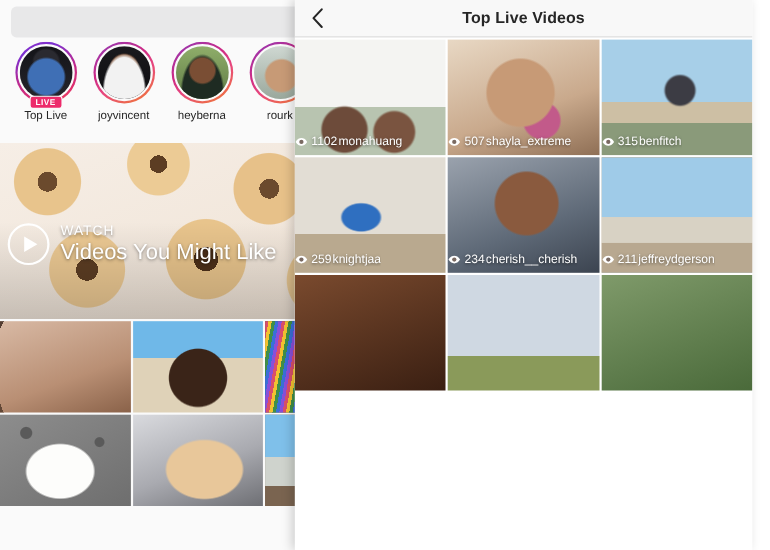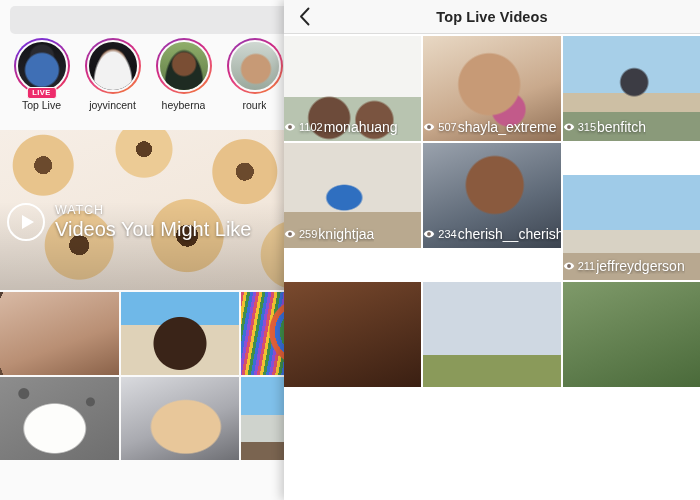--- a/index.html
+++ b/index.html
@@ -84,21 +84,21 @@
 
   
   .ex-grid {
     display:grid; grid-template-columns:repeat(3,1fr);
     gap:2px; background:#fafafa; padding-top:2px;
   }
   .ex-cell { width:100%; height:83px; overflow:hidden; position:relative; background:#ccc; }
 
   
   .live-pane {
-    position:absolute; right:0; top:0; width:416px; height:500px;
+    position:absolute; right:16px; top:0; width:416px; height:500px;
     background:#fff; overflow:hidden;
     box-shadow:-3px 0 10px rgba(0,0,0,.20);
   }
   .live-header {
     height:34px; background:#f8f8f8; border-bottom:1px solid #dcdcdc;
     display:flex; align-items:center; position:relative;
   }
   .back-btn {
     width:40px; height:34px; display:flex; align-items:center; justify-content:center;
   }
@@ -113,21 +113,21 @@
   }
   .live-cell {
     position:relative; width:100%; height:105px; overflow:hidden; background:#bbb;
   }
   .live-meta {
     position:absolute; left:0; right:0; bottom:6px;
     display:flex; align-items:center; gap:1px;
     text-shadow:0 1px 3px rgba(0,0,0,.55);
   }
   .live-views { display:flex; align-items:center; gap:3px; color:#fff; font-size:11px; }
-  .live-user { color:#fff; font-size:14px; max-width:108px; overflow:hidden; white-space:nowrap; }
+  .live-user { color:#fff; font-size:11px; max-width:108px; overflow:hidden; white-space:nowrap; }
 
   
   .under-list {
     position:absolute; left:352px; top:44px; width:30px; height:456px;
     overflow:hidden; font-size:11px; color:#262626;
   }
   .ul-row { padding:6px 0 6px 2px; border-bottom:1px solid #efefef; white-space:nowrap; }
   .ul-sub { color:#8e8e8e; font-size:10px; }
   .ul-hl { background:#3897f0; color:#fff; }
 
@@ -175,21 +175,21 @@
     radial-gradient(circle at 52% 44%,#3c3c44 0 13px,transparent 15px),
     linear-gradient(180deg,#a7cfe8 0 54%,#cdbfa4 54% 72%,#8a9a7a 72% 100%);}
   .ph-boy{background:
     radial-gradient(ellipse at 44% 52%,#2f6fc0 0 17px,transparent 19px),
     linear-gradient(180deg,#e2ddd4 0 66%,#b9a98f 66% 100%);}
   .ph-woman{background:
     radial-gradient(circle at 52% 40%,#8a5a3e 0 28px,transparent 30px),
     linear-gradient(160deg,#9aa2ad,#5f6a78 60%,#3c4450);}
   .ph-tower{background:
     linear-gradient(180deg,#9fcbe8 0 52%,#d8d2c4 52% 74%,#b8a890 74% 100%),
-    #b8a890; margin-top: 32px;}
+    #b8a890;}
   .ph-r3a{background:linear-gradient(160deg,#7a4a2e,#3a1f12);}
   .ph-r3b{background:linear-gradient(180deg,#cfd8e2 0 70%,#8a9a5a 70% 100%);}
   .ph-r3c{background:linear-gradient(160deg,#7f9a6a,#4a6a3a);}
 </style>
 </head>
 <body>
 
 <div class="screen">
 
   <div class="explore-pane">

